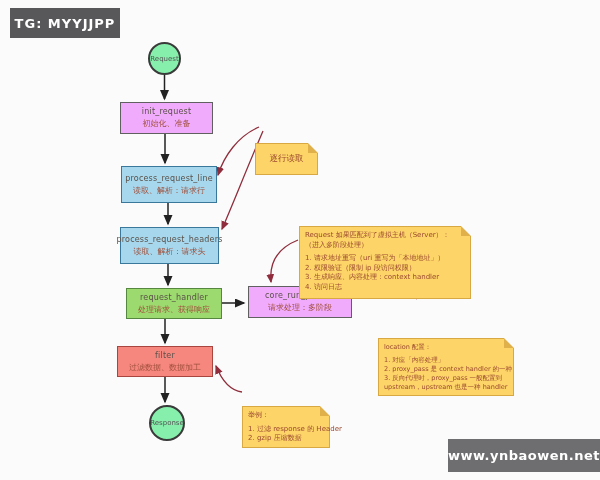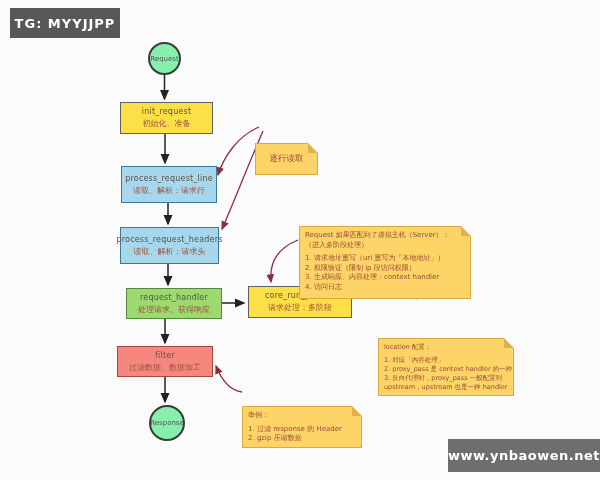--- a/index.html
+++ b/index.html
@@ -12,41 +12,41 @@
   #tg-badge { left:10px; top:8px; width:110px; height:30px; font-size:13px; }
   #watermark { left:448px; top:439px; width:152px; height:33px; background:#6e6e70; font-size:13px; letter-spacing:0.5px; }
 
   .circle { border-radius:50%; background:#86efac; border:2px solid #3a3a3a; display:flex; align-items:center; justify-content:center; font-size:7px; color:#555; }
   #request-circle { left:148px; top:42px; width:33px; height:33px; }
   #response-circle { left:149px; top:405px; width:36px; height:36px; }
 
   .node { border:1.5px solid #555; display:flex; flex-direction:column; align-items:center; justify-content:center; gap:2px; text-align:center; }
   .node-title { font-size:8px; color:#5b5149; letter-spacing:0.2px; }
   .node-sub { font-size:8px; color:#a0503c; }
-  .node-white { background:#fde047; border-color:#606060; }
+  .node-white { background:#f0abfc; border-color:#606060; }
   .node-blue  { background:#a6d7ec; border-color:#39789a; }
   .node-green { background:#9cd96f; border-color:#55883e; }
   .node-red   { background:#f5877f; border-color:#a8453e; }
 
   #init-request           { left:120px; top:102px; width:93px; height:32px; }
   #process-request-line   { left:121px; top:166px; width:96px; height:37px; }
   #process-request-headers{ left:120px; top:227px; width:99px; height:37px; }
   #request-handler        { left:126px; top:288px; width:96px; height:31px; }
   #filter-node            { left:117px; top:346px; width:96px; height:31px; }
   #core-run-phases        { left:248px; top:286px; width:104px; height:32px; }
 
   .note { background:#fcd468; border:1px solid #d8a843; color:#9c4a30; padding:4px 5px;margin-top:40px; }
   .note::before { content:""; position:absolute; top:-1px; right:-1px; width:0; height:0;
     border-style:solid; border-width:0 10px 10px 0;
     border-color:#fbfbfb #fbfbfb #e0b04a #e0b04a; }
   .note-line { white-space:nowrap; }
   #note-read-line { left:255px; top:103px; width:63px; height:32px; display:flex; align-items:center; justify-content:center; font-size:8.5px; }
   #note-request-match { left:299px; top:186px; width:172px; height:73px; font-size:7px; line-height:9.5px; }
   #note-location { left:378px; top:298px; width:136px; height:58px; font-size:6.5px; line-height:9px; }
-  #note-example { left:242px; top:366px; width:120px; height:42px; font-size:7px; line-height:9.5px; }
+  #note-example { left:242px; top:366px; width:88px; height:42px; font-size:7px; line-height:9.5px; }
   .note-gap { height:4px; }
 </style>
 </head>
 <body>
 
 <svg class="layer" viewBox="0 0 600 480">
   <defs>
     <marker id="mk-black" markerWidth="8" markerHeight="8" refX="6" refY="3" orient="auto">
       <path d="M0,0 L7,3 L0,6 Z" fill="#222"></path>
     </marker>

